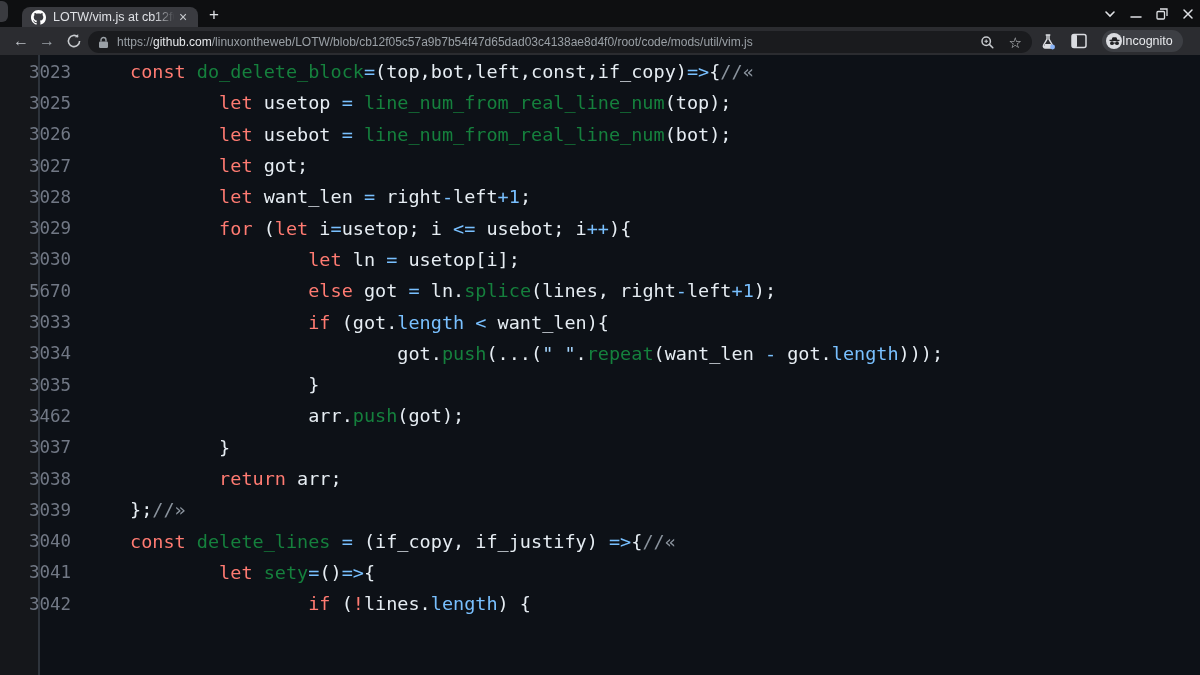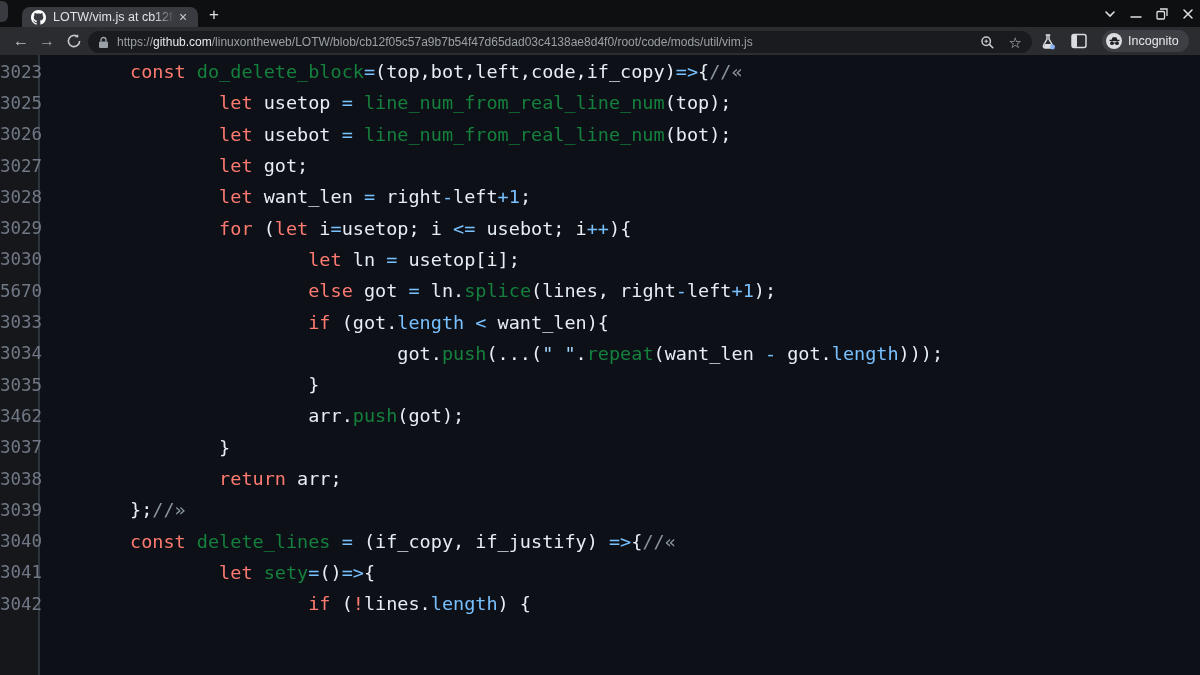--- a/index.html
+++ b/index.html
@@ -27,33 +27,33 @@
   .nav-icon { color:#bdc1c6; font-size:16px; width:26px; text-align:center; }
   .nav-icon.fwd { color:#9aa0a6; }
   .omnibox { position:absolute; left:88px; top:31px; width:944px; height:22px; background:#1a1b1e;
              border-radius:12px; display:flex; align-items:center; padding:0 10px; }
   .url { font-size:12px; white-space:nowrap; overflow:hidden; flex:1 1 auto; margin-left:8px; }
   .url .scheme, .url .path { color:#9aa0a6; }
   .url .host { color:#e8eaed; }
   .omni-right { display:flex; align-items:center; gap:14px; margin-left:8px; }
   .star { color:#c7cace; font-size:15px; line-height:15px; }
   .ext-area { position:absolute; left:1040px; top:27px; height:28px; display:flex; align-items:center; gap:15px; }
-  .incog-badge { display:flex; align-items:center; gap:6px; background:#3d3f44; border-radius:12px;
+  .incog-badge { display:flex; align-items:center; background:#3d3f44; border-radius:12px;
                  height:22px; padding:0 10px 0 4px; }
   .incog-badge .label { color:#e8eaed; font-size:12.5px; }
   .spy-circle { width:16px; height:16px; border-radius:50%; background:#dadce0; display:flex;
                 align-items:center; justify-content:center; }
 
   
   .code-area { position:absolute; left:0; top:55px; width:1200px; height:620px; background:#0d1117; overflow:hidden; }
   .gutter-strip { position:absolute; left:0; top:0; width:40px; height:620px; background:#15171b;
                   border-right:2px solid #2e343c; }
   .lines { position:absolute; left:0; top:1px; width:1200px; }
   .line { display:flex; height:31.3px; align-items:center; }
-  .ln { flex:0 0 100px; width:100px; text-align:left;
+  .ln { flex:0 0 100px; width:100px; text-align:center;
         font-family:"DejaVu Sans Mono", monospace; font-size:17.5px; color:#717885; }
   .codetext { white-space:pre; tab-size:8; -moz-tab-size:8; padding-left:30px;
               font-family:"DejaVu Sans Mono", monospace; font-size:18.5px; }
   .tok-k { color:#ff7b72; } .tok-f { color:#15803d; } .tok-o { color:#79c0ff; }
   .tok-s { color:#a5d6ff; } .tok-c { color:#8b949e; } .tok-d { color:#e6edf3; }
 </style>
 </head>
 <body>
 
 <div class="tabstrip">
@@ -134,21 +134,21 @@
     <span class="label">Incognito</span>
   </div>
 
 </div>
 
 <div class="code-area">
   <div class="gutter-strip"></div>
   <div class="lines">
       <div class="line">
         <span class="ln">3023</span>
-        <span class="codetext"><span class="tok-k">const</span><span class="tok-d"> </span><span class="tok-f">do_delete_block</span><span class="tok-o">=</span><span class="tok-d">(top,bot,left,code,if_copy)</span><span class="tok-o">=&gt;</span><span class="tok-d">{</span><span class="tok-c">//«</span></span>
+        <span class="codetext"><span class="tok-k">const</span><span class="tok-d"> </span><span class="tok-f">do_delete_block</span><span class="tok-o">=</span><span class="tok-d">(top,bot,left,const,if_copy)</span><span class="tok-o">=&gt;</span><span class="tok-d">{</span><span class="tok-c">//«</span></span>
       </div>
       <div class="line">
         <span class="ln">3025</span>
         <span class="codetext"><span class="tok-d">	</span><span class="tok-k">let</span><span class="tok-d"> usetop </span><span class="tok-o">=</span><span class="tok-d"> </span><span class="tok-f">line_num_from_real_line_num</span><span class="tok-d">(top);</span></span>
       </div>
       <div class="line">
         <span class="ln">3026</span>
         <span class="codetext"><span class="tok-d">	</span><span class="tok-k">let</span><span class="tok-d"> usebot </span><span class="tok-o">=</span><span class="tok-d"> </span><span class="tok-f">line_num_from_real_line_num</span><span class="tok-d">(bot);</span></span>
       </div>
       <div class="line">

